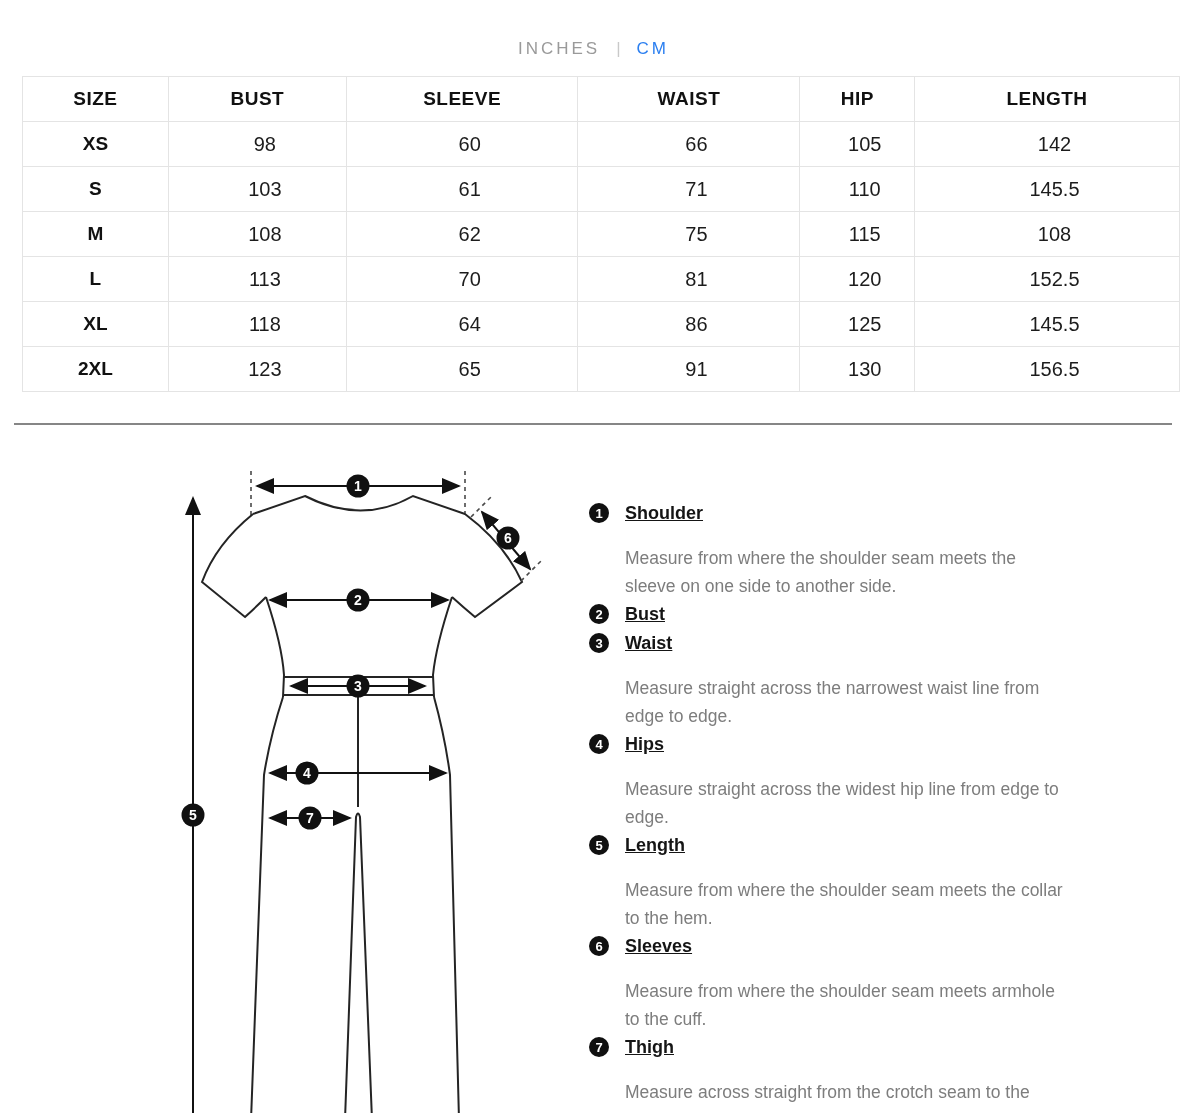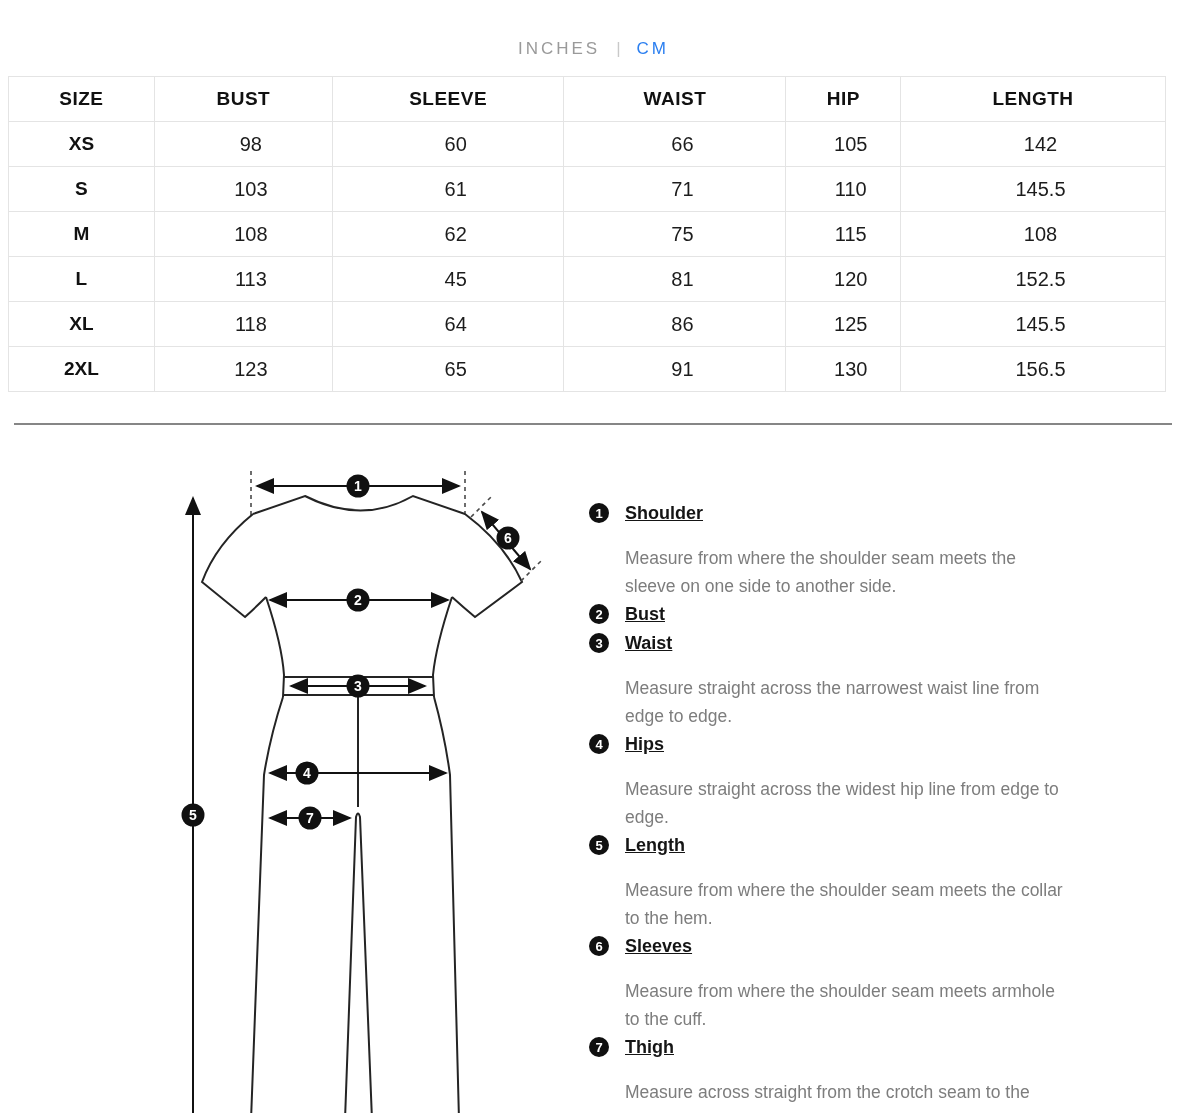--- a/index.html
+++ b/index.html
@@ -11,21 +11,21 @@
   .unit-toggle{
     display:flex;justify-content:center;align-items:center;gap:16px;
     padding-top:36px;height:26px;font-size:17px;letter-spacing:3px;
   }
   .unit{cursor:pointer;}
   .unit.inactive{color:#9a9a9a;}
   .unit.active{color:#2b7ff0;}
   .unit-sep{color:#c9c9c9;font-weight:300;letter-spacing:0;}
   
   table.size-table{
-    width:1158px;margin:14px auto 0 8px;border-collapse:collapse;table-layout:fixed;
+    width:1158px;margin:14px auto 0 22px;border-collapse:collapse;table-layout:fixed;
   }
   .size-table th,.size-table td{
     border:1px solid #e4e4e4;height:44px;text-align:center;vertical-align:middle;
     padding:0;
   }
   .size-table thead th{font-size:19px;font-weight:bold;letter-spacing:0.5px;color:#111;}
   .size-table tbody th{font-size:19px;font-weight:bold;color:#111;}
   .size-table td{font-size:20px;font-weight:normal;color:#1c1c1c;padding-left:15px;}
   
   .divider{border:none;border-top:2px solid #868686;margin:31px 15px 0 14px;}
@@ -98,21 +98,21 @@
         <th>M</th>
         <td>108</td>
         <td>62</td>
         <td>75</td>
         <td>115</td>
         <td>108</td>
       </tr>
       <tr>
         <th>L</th>
         <td>113</td>
-        <td>45</td>
+        <td>70</td>
         <td>81</td>
         <td>120</td>
         <td>152.5</td>
       </tr>
       <tr>
         <th>XL</th>
         <td>118</td>
         <td>64</td>
         <td>86</td>
         <td>125</td>

